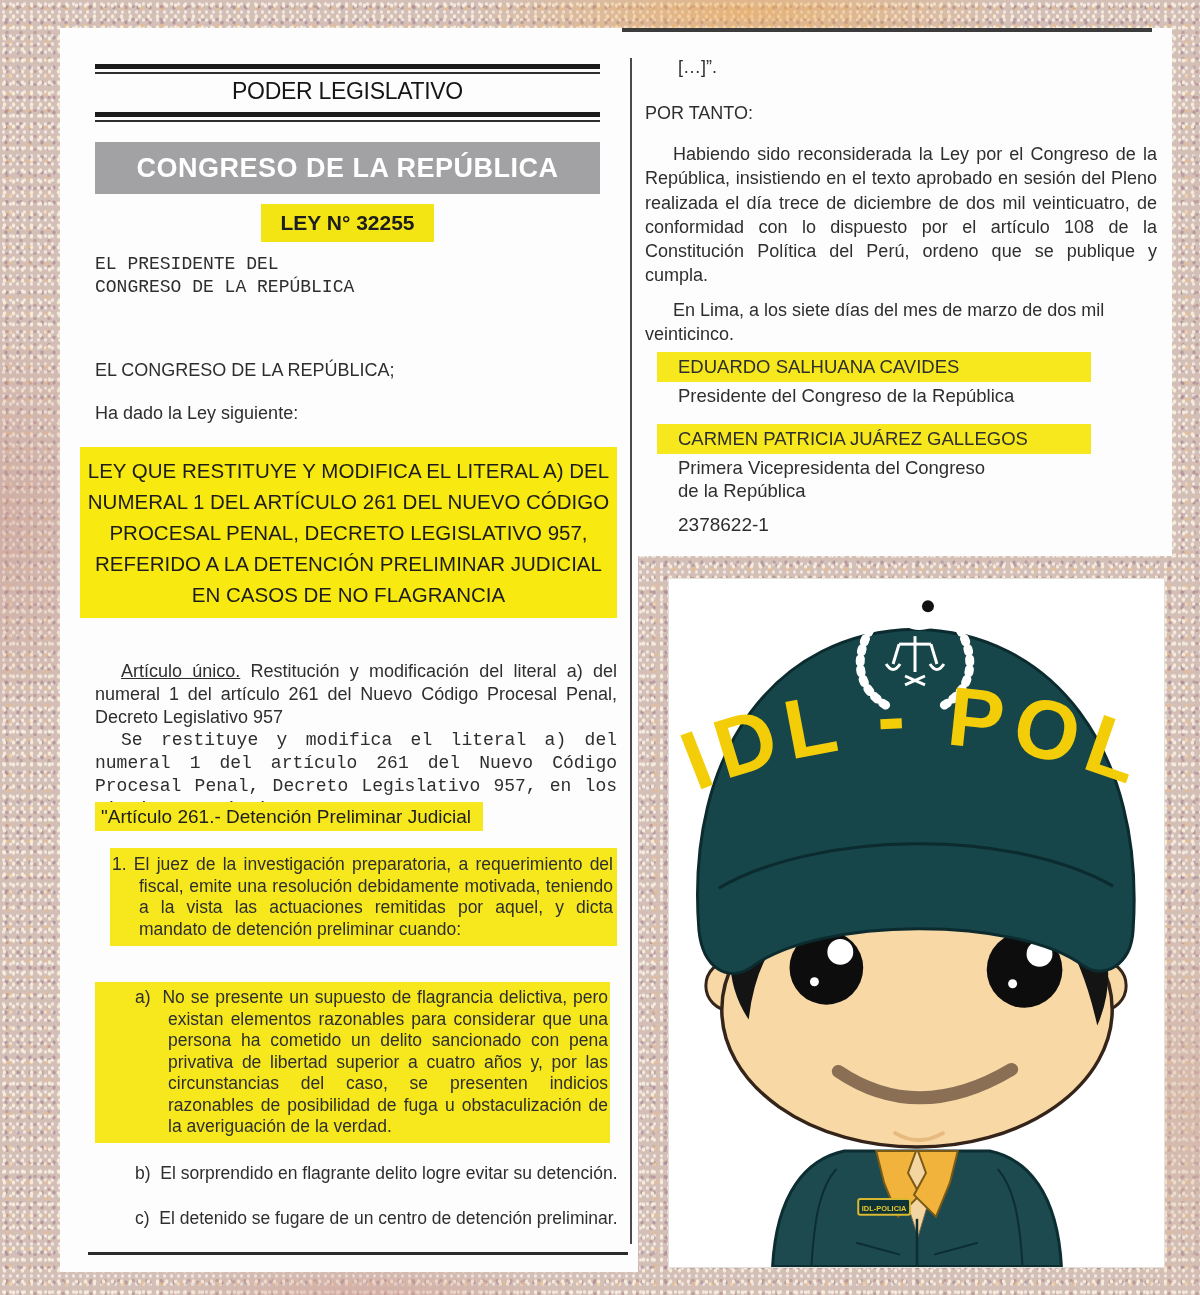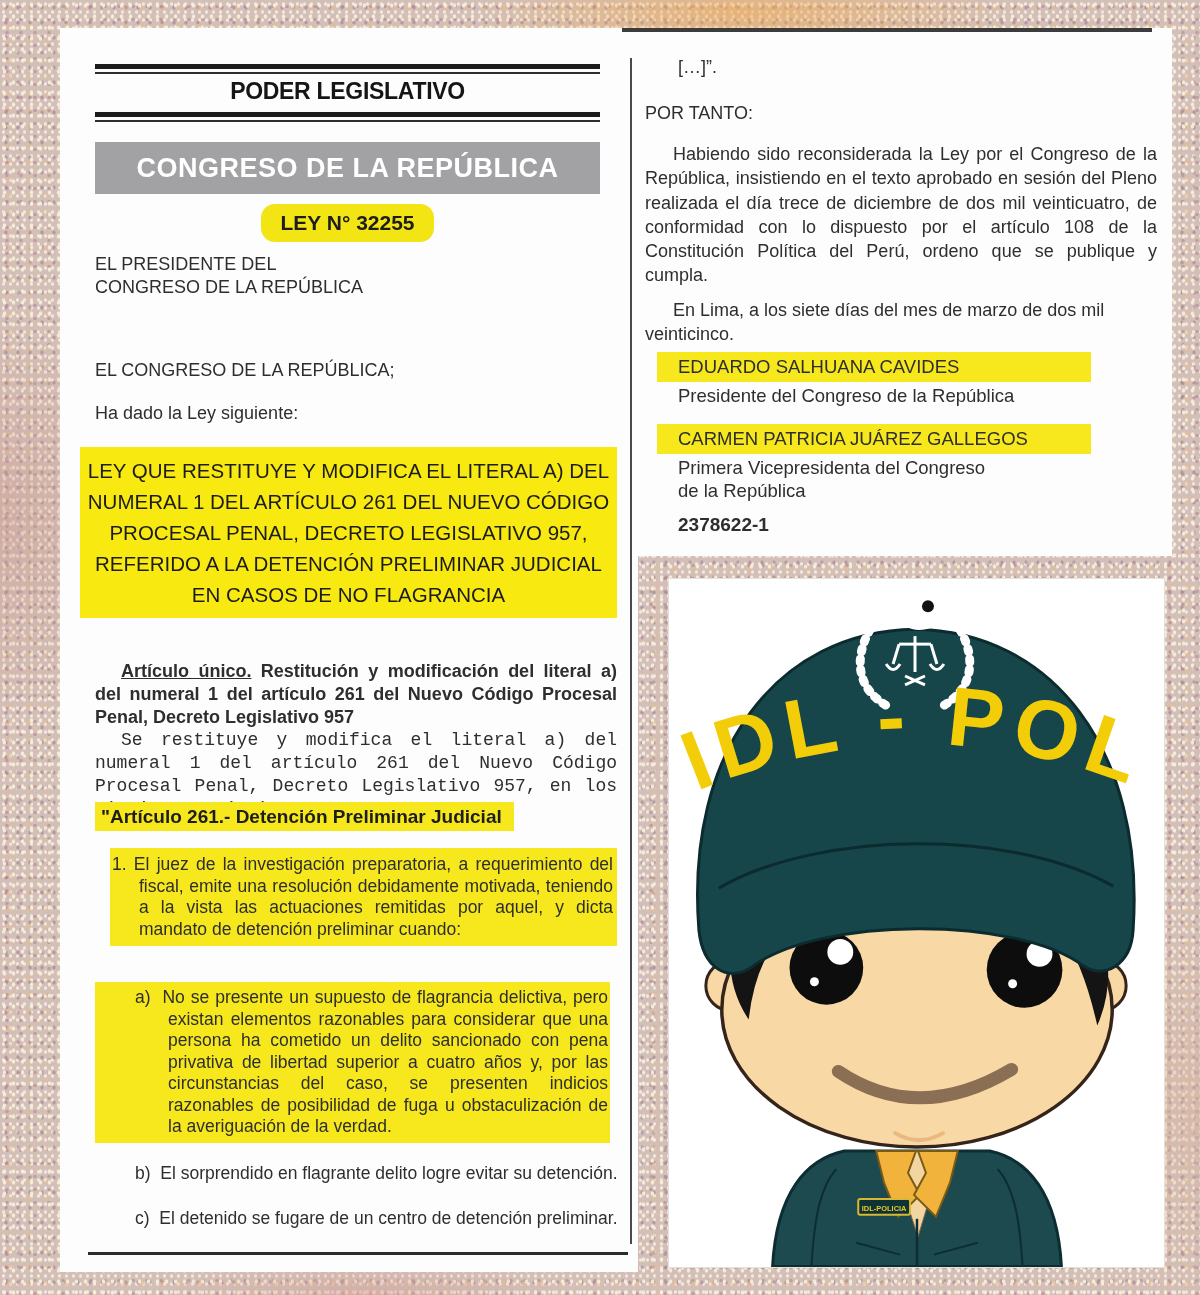--- a/index.html
+++ b/index.html
@@ -18,25 +18,25 @@
       radial-gradient(rgba(130,95,120,.4) 1.1px, transparent 2.1px),
       radial-gradient(rgba(255,255,255,.65) 1px, transparent 2px);
     background-size:auto,auto,auto,auto,9px 11px,14px 13px,19px 17px,12px 15px,7px 8px;
     background-repeat:no-repeat,no-repeat,no-repeat,no-repeat,repeat,repeat,repeat,repeat,repeat;
   }
   .paper{position:absolute;background:#fdfdfd;}
   .abs{position:absolute;}
   .txt{color:#2e2e2e;font-size:18px;line-height:23px;}
   .just{text-align:justify;}
   .center{text-align:center;}
-  .bold{font-weight:bold;}
+  .bold{font-weight:normal;}
   .hl{background:#f6e81c;}
   .dblrule{border-top:5px solid #1b1b1b;border-bottom:2px solid #2e2e2e;height:3px;background:transparent;}
   .banner{background:#a2a2a4;color:#ffffff;font-weight:bold;font-size:27px;line-height:52px;text-align:center;letter-spacing:.5px;}
-  .leynum{display:inline-block;background:#f3e414;color:#1d1d1d;font-weight:bold;font-size:21px;padding:7px 19px;border-radius:14px;}
+  .leynum{display:inline-block;background:#f3e414;color:#1d1d1d;font-weight:bold;font-size:21px;padding:7px 19px;}
   .lawtitle{background:#f8ea10;color:#1c1c1c;font-weight:normal;font-size:20.5px;line-height:31px;text-align:center;padding:8px 4px;}
   .hang{padding-left:33px;text-indent:-33px;}
   .itemtxt{font-size:17.5px;line-height:21.5px;color:#2e2e2e;text-align:justify;}
   .rule{background:#2b2b2b;}
   .sig-name{font-size:18.5px;line-height:30px;color:#2e2e2e;}
   .sig-role{font-size:18.5px;line-height:23px;color:#2e2e2e;}
 </style>
 </head>
 <body>
 
@@ -48,21 +48,21 @@
   <div class="abs dblrule" style="left:95px;top:64px;width:505px;"></div>
   <div class="abs center bold" style="left:95px;top:78px;width:505px;font-size:23px;color:#151515;letter-spacing:-0.3px;">PODER LEGISLATIVO</div>
   <div class="abs dblrule" style="left:95px;top:112px;width:505px;"></div>
 
   <div class="abs banner" style="left:95px;top:142px;width:505px;height:52px;">CONGRESO DE LA REPÚBLICA</div>
 
   <div class="abs center" style="left:95px;top:204px;width:505px;">
     <span class="leynum">LEY N° 32255</span>
   </div>
 
-  <div class="abs txt" style="left:95px;top:253px;width:270px;">EL PRESIDENTE DEL CONGRESO DE LA REPÚBLICA</div>
+  <div class="abs txt" style="left:95px;top:253px;width:270px;font-family:Liberation Mono, monospace;">EL PRESIDENTE DEL CONGRESO DE LA REPÚBLICA</div>
   <div class="abs txt" style="left:95px;top:359px;width:360px;">EL CONGRESO DE LA REPÚBLICA;</div>
   <div class="abs txt" style="left:95px;top:402px;width:360px;">Ha dado la Ley siguiente:</div>
 
   <div class="abs lawtitle" style="left:80px;top:447px;width:529px;">LEY QUE RESTITUYE Y MODIFICA EL LITERAL A) DEL NUMERAL 1 DEL ARTÍCULO 261 DEL NUEVO CÓDIGO PROCESAL PENAL, DECRETO LEGISLATIVO 957, REFERIDO A LA DETENCIÓN PRELIMINAR JUDICIAL EN CASOS DE NO FLAGRANCIA</div>
 
   <div class="abs" style="left:95px;top:660px;width:522px;">
     <p class="txt just bold" style="margin:0;text-indent:26px;">
       <span style="text-decoration:underline;">Artículo único.</span><span> Restitución y modificación del literal a) del numeral 1 del artículo 261 del Nuevo Código Procesal Penal, Decreto Legislativo 957</span>
     </p>
     <p class="txt just" style="margin:0;text-indent:26px;font-family:Liberation Mono, monospace;">Se restituye y modifica el literal a) del numeral 1 del artículo 261 del Nuevo Código Procesal Penal, Decreto Legislativo 957, en los siguientes términos:</p>

